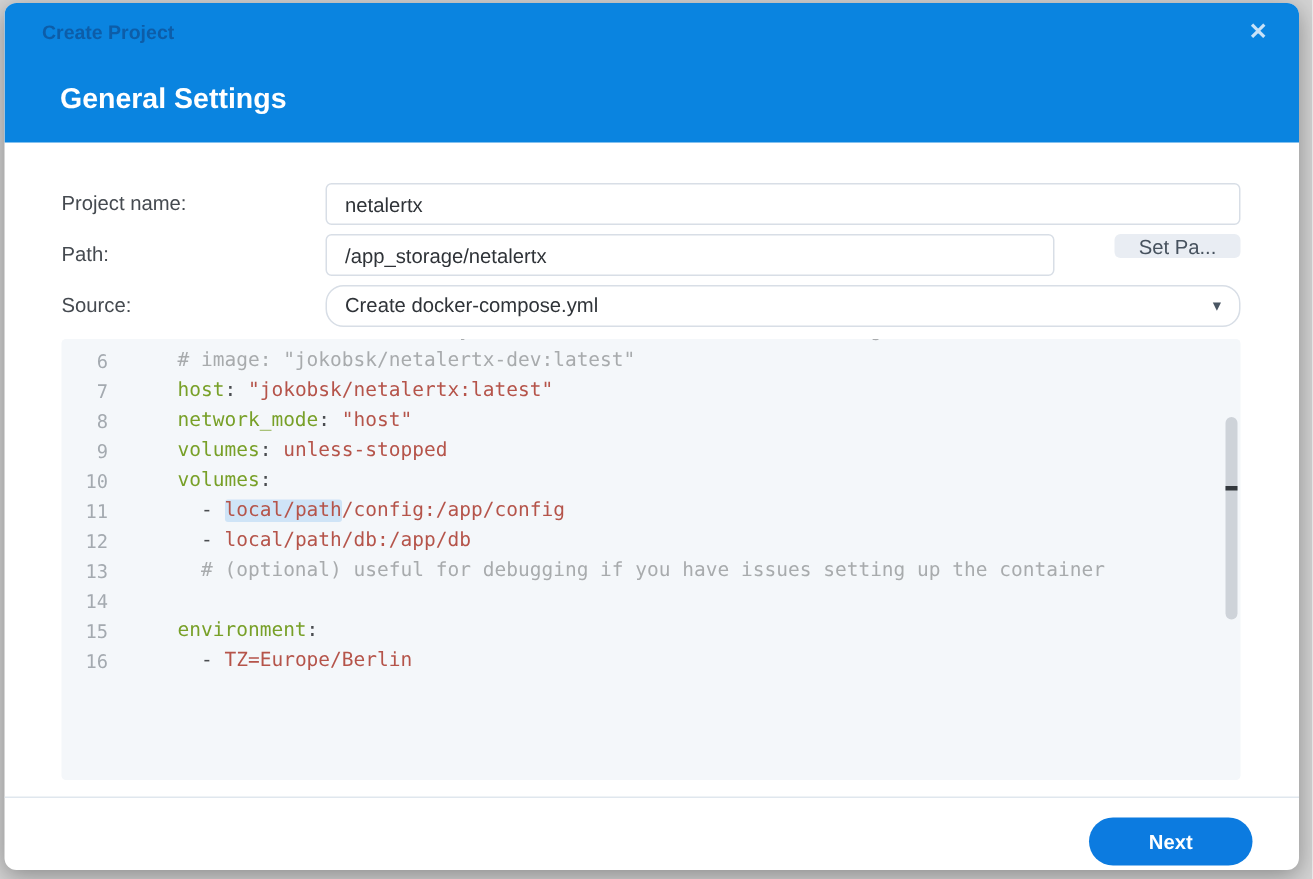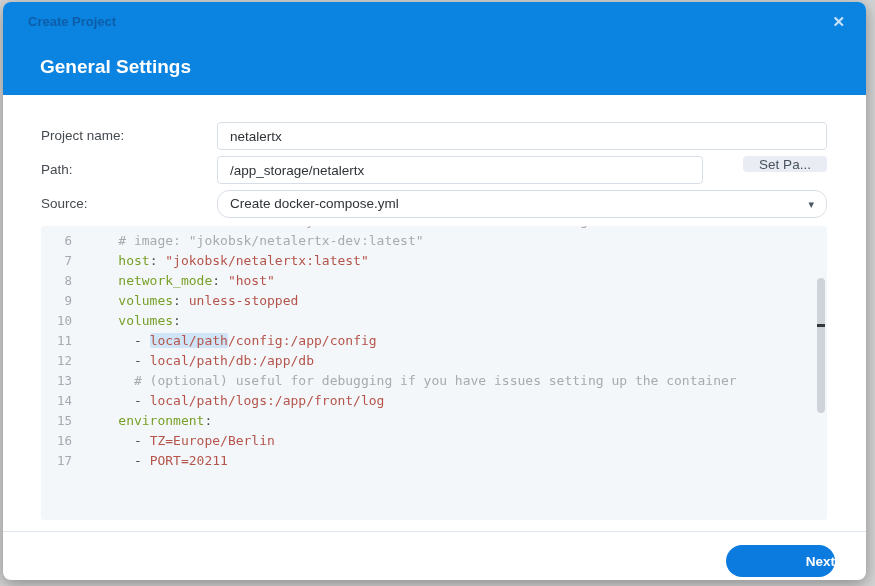--- a/index.html
+++ b/index.html
@@ -95,21 +95,20 @@
   .footer-divider {
     position:absolute; left:0; right:0; top:529px; height:1px;
     background:#e0e7ee;
   }
   .btn-primary {
     position:absolute; left:723px; top:543px; width:109px; height:32px;
     background:#0c7be0; border:none; border-radius:16px;
     font-family:"Liberation Sans", sans-serif;
     font-size:13.5px; font-weight:bold; color:#ffffff;
     cursor:pointer;
-    text-align:right;
   }
 </style>
 </head>
 <body>
 
 <div class="dialog">
 
   <div class="dlg-header">
     <div class="dlg-title">Create Project</div>
     <div class="dlg-close">✕</div>
@@ -162,33 +161,28 @@
         <div class="code-line">
           <span class="gutter-num">12</span>
           <span class="code-text"><span class="tok-plain">      </span><span class="tok-punct">- </span><span class="tok-value">local/path/db:/app/db</span></span>
         </div>
         <div class="code-line">
           <span class="gutter-num">13</span>
           <span class="code-text"><span class="tok-plain">      </span><span class="tok-comment"># (optional) useful for debugging if you have issues setting up the container</span></span>
         </div>
         <div class="code-line">
           <span class="gutter-num">14</span>
-          <span class="code-text"><span class="tok-plain">      </span><span class="tok-punct">- </span><span class="tok-value">local/path/logs:/app/front/log</span></span>
         </div>
         <div class="code-line">
           <span class="gutter-num">15</span>
           <span class="code-text"><span class="tok-plain">    </span><span class="tok-key">environment</span><span class="tok-punct">:</span></span>
         </div>
         <div class="code-line">
           <span class="gutter-num">16</span>
           <span class="code-text"><span class="tok-plain">      </span><span class="tok-punct">- </span><span class="tok-value">TZ=Europe/Berlin</span></span>
-        </div>
-        <div class="code-line">
-          <span class="gutter-num">17</span>
-          <span class="code-text"><span class="tok-plain">      </span><span class="tok-punct">- </span><span class="tok-value">PORT=20211</span></span>
         </div>
       </div>
     <div class="editor-scrollbar">
       <div class="scroll-mark"></div>
     </div>
   </div>
 
   <div class="footer-divider"></div>
   <button class="btn-primary">Next</button>
 

